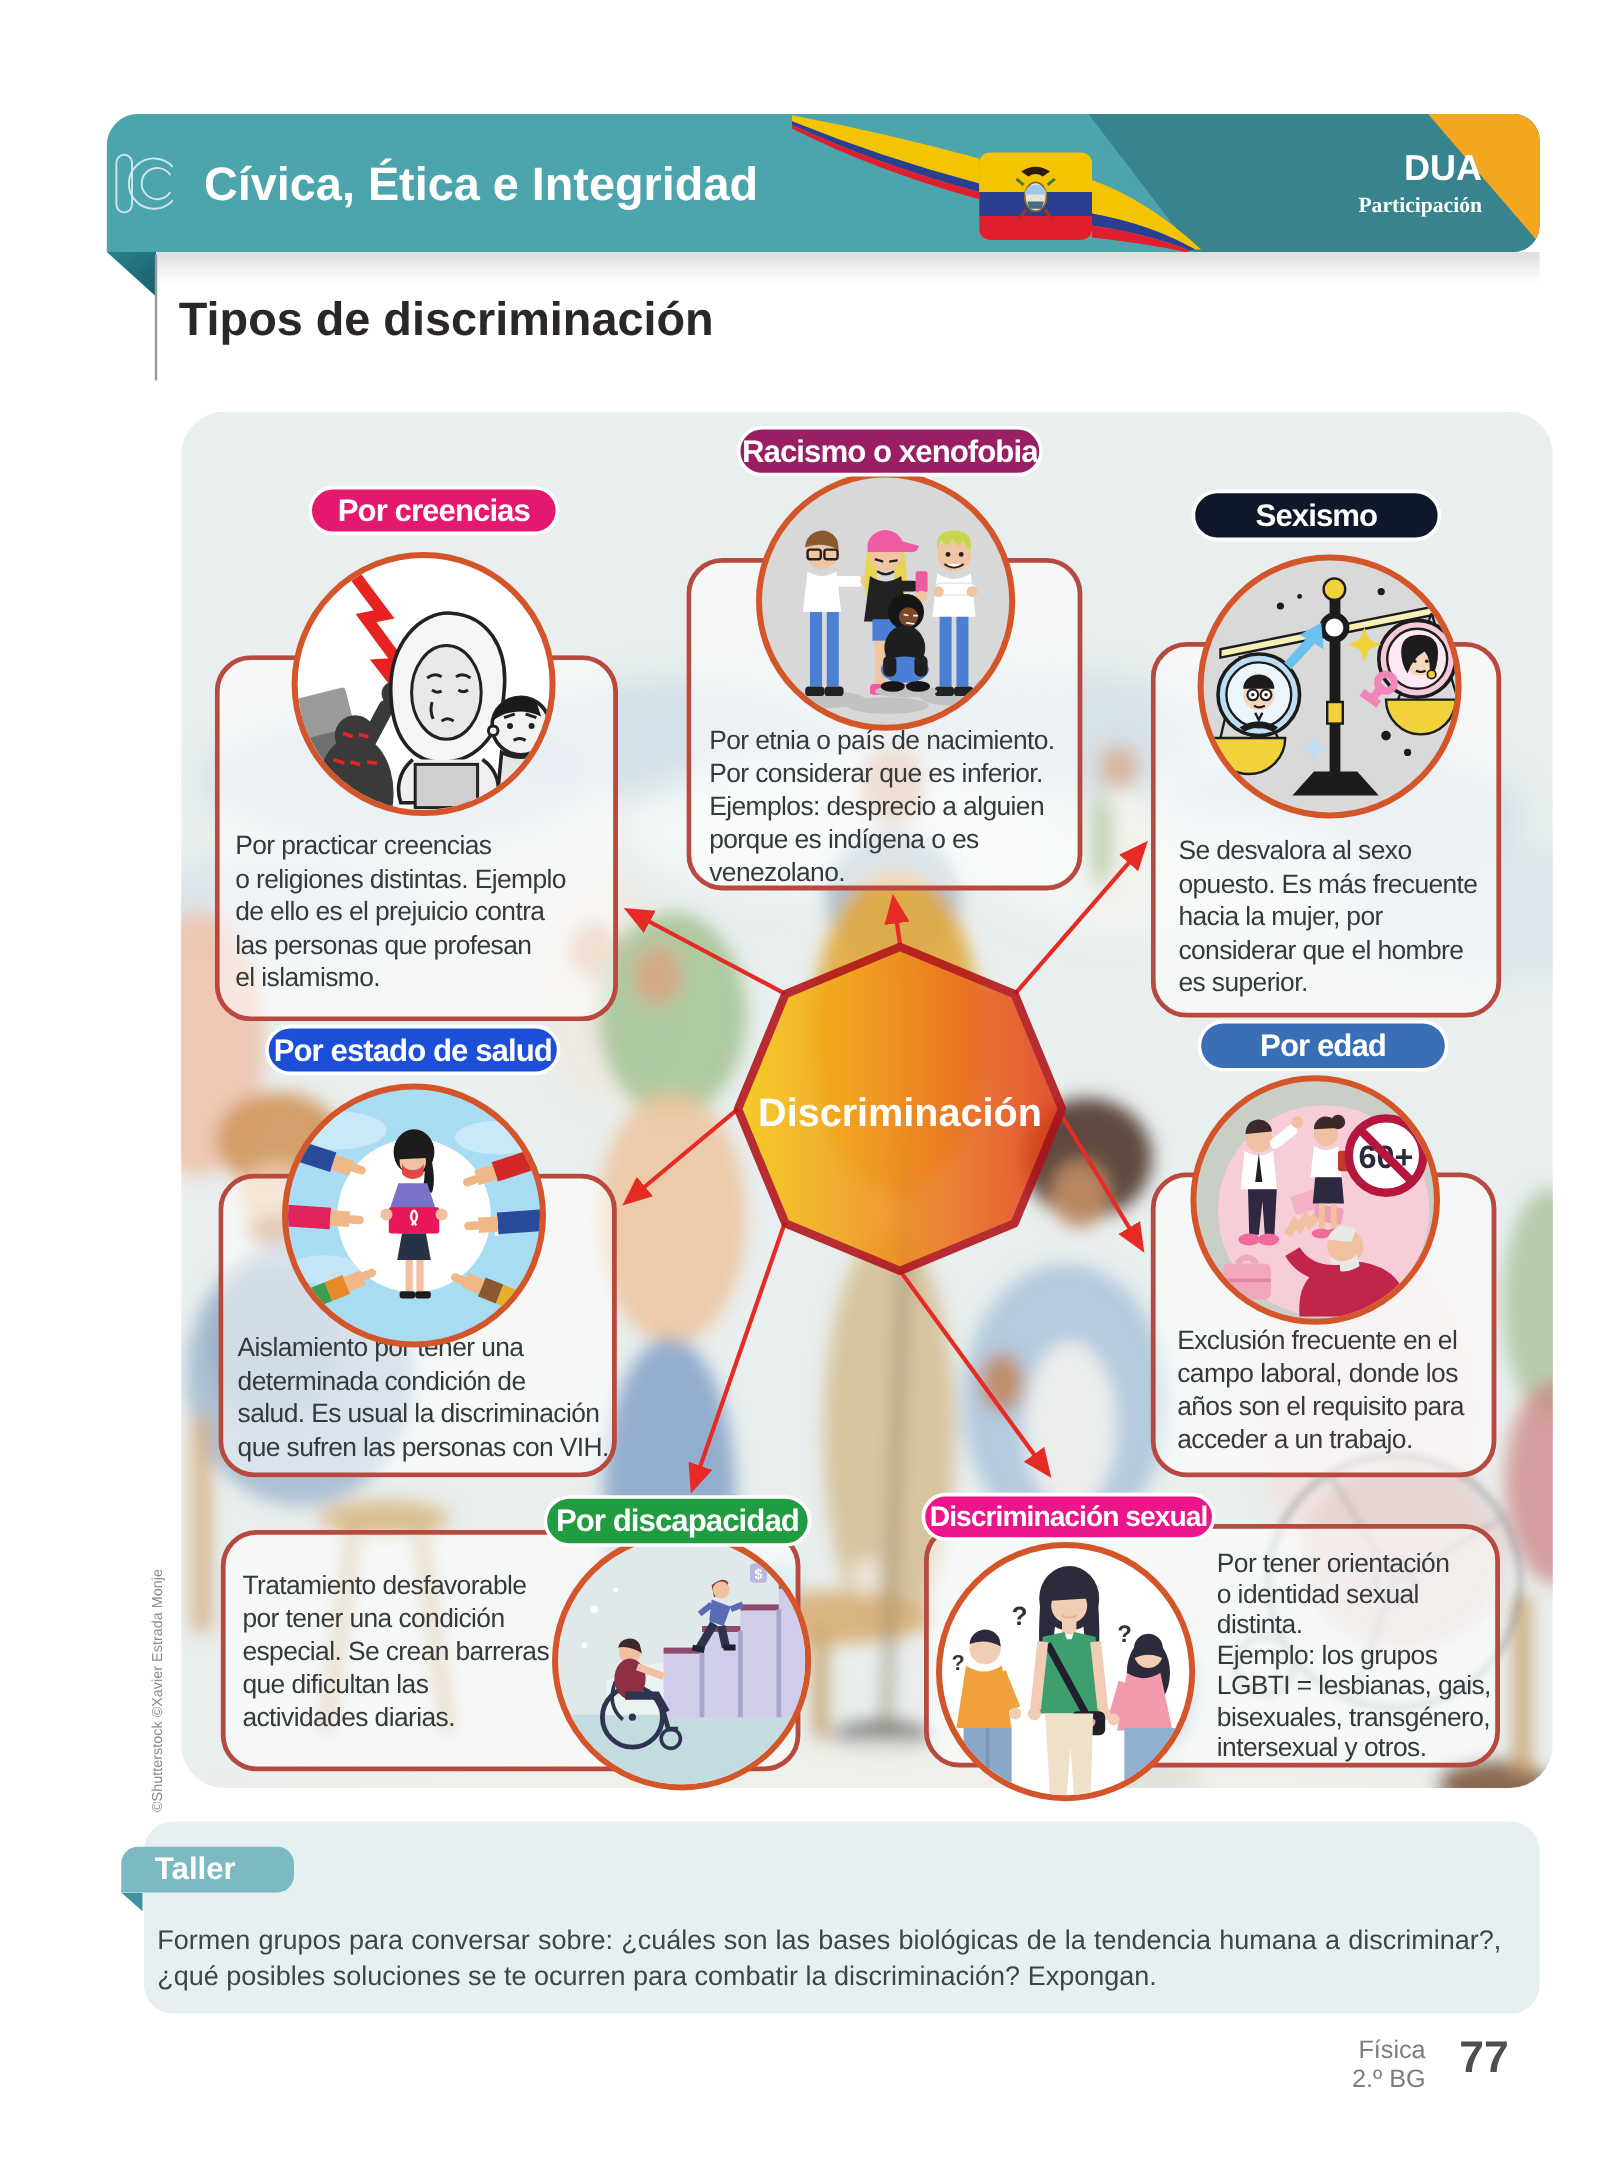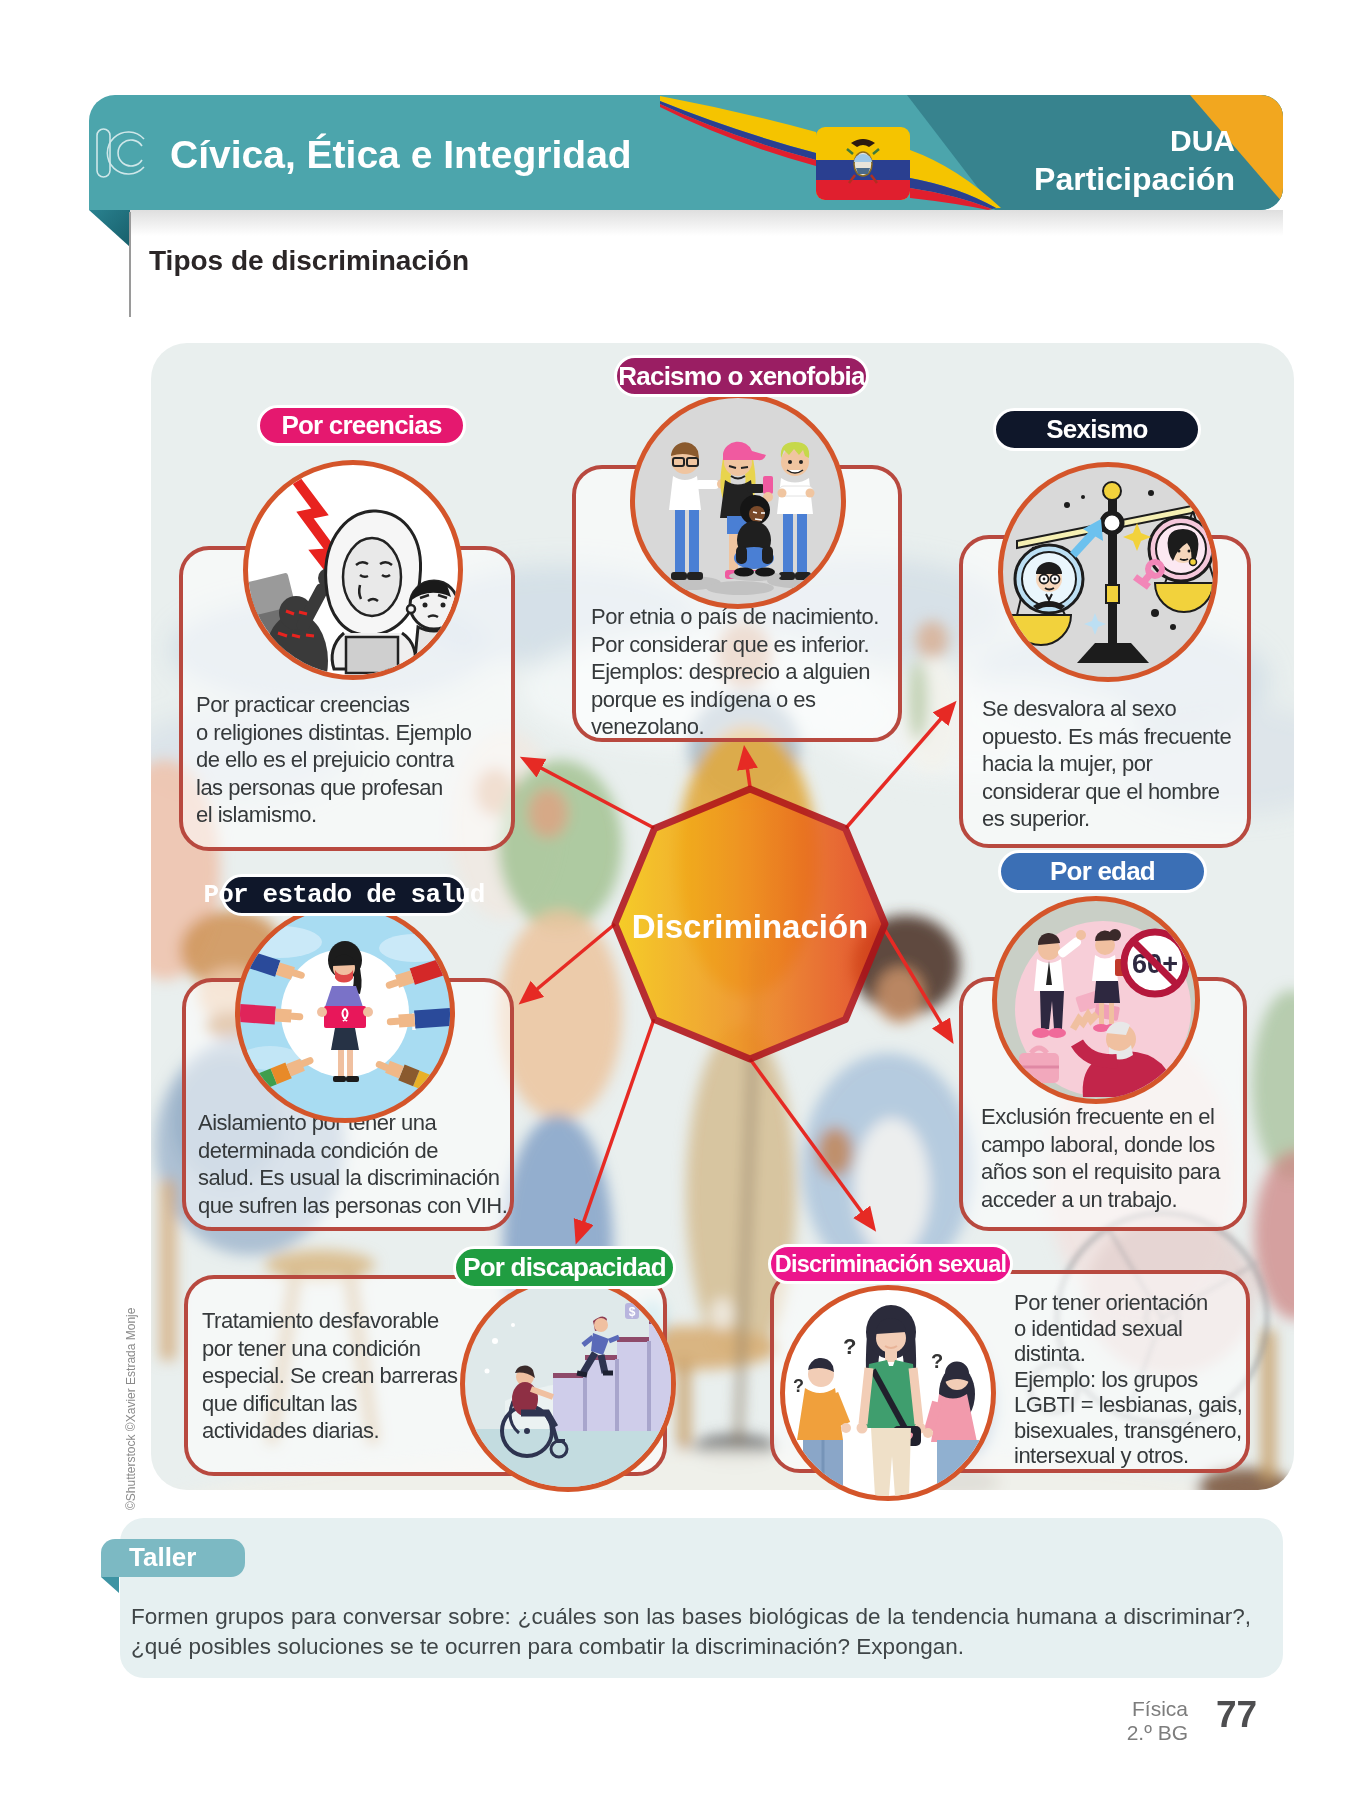--- a/index.html
+++ b/index.html
@@ -48,31 +48,31 @@
     <svg class="abs" style="left:6px;top:32px;" width="60" height="52" viewBox="0 0 60 52">
       <g fill="none" stroke="#cfe7e9" stroke-width="1.6">
         <rect x="2" y="2" width="13" height="48" rx="6.5"></rect>
         <path d="M49,12 a21,21 0 1 0 0,28"></path>
         <path d="M47,19 a13,13 0 1 0 0,14"></path>
       </g>
     </svg>
     <div class="abs" style="left:81px;top:38px;font-size:39px;font-weight:bold;color:#fff;letter-spacing:0px;">Cívica, Ética e Integridad</div>
     <div class="abs" style="left:876px;top:29px;width:270px;text-align:right;color:#fff;">
       <div style="font-size:30px;font-weight:bold;">DUA</div>
-      <div style="font-size:32px;font-weight:bold;margin-top:3px;">Participación</div>
+      <div style="font-size:18px;font-weight:bold;margin-top:3px;font-family:Liberation Serif, serif;">Participación</div>
     </div>
   </div>
 
   <div class="abs" style="left:89px;top:210px;width:41px;height:37px;background:linear-gradient(135deg,#2a8290,#175f6b);clip-path:polygon(0 0,100% 0,100% 100%);"></div>
 
   <div class="abs" style="left:130px;top:210px;width:1153px;height:26px;background:linear-gradient(#cdcdcd,rgba(255,255,255,0));opacity:.65;"></div>
 
   <div class="abs" style="left:129px;top:212px;width:2px;height:105px;background:#9a9a9a;"></div>
 
-  <div class="abs" style="left:149px;top:245px;font-size:28px;font-weight:bold;color:#2b2627;">Tipos de discriminación</div>
+  <div class="abs" style="left:149px;top:245px;font-size:39px;font-weight:bold;color:#2b2627;">Tipos de discriminación</div>
 
   <svg class="abs" style="left:0;top:0;" width="1350" height="1800" viewBox="0 0 1350 1800">
     <defs>
       <clipPath id="panelclip">
           <rect x="151" y="343" width="1143" height="1147" rx="36"></rect>
         </clipPath>
       <filter id="blur7" x="-50%" y="-50%" width="200%" height="200%">
           <feGaussianBlur stdDeviation="7"></feGaussianBlur>
         </filter>
       <filter id="blur12" x="-50%" y="-50%" width="200%" height="200%">
@@ -580,21 +580,21 @@
 
       <text x="58" y="64" font-family="Liberation Sans,sans-serif" font-size="22" font-weight="bold" fill="#333">?</text>
       <text x="8" y="102" font-family="Liberation Sans,sans-serif" font-size="18" font-weight="bold" fill="#333">?</text>
       <text x="146" y="78" font-family="Liberation Sans,sans-serif" font-size="20" font-weight="bold" fill="#333">?</text>
     </svg>
   </div>
 
   <div class="pill" style="left:614px;top:355px;width:255px;height:42px;background:#9a1e63;">Racismo o xenofobia</div>
   <div class="pill" style="left:257px;top:405px;width:209px;height:41px;background:#e5186f;">Por creencias</div>
   <div class="pill" style="left:993px;top:408px;width:208px;height:43px;background:#0f172a;">Sexismo</div>
-  <div class="pill" style="left:221px;top:874px;width:246px;height:42px;background:#0f172a;font-family:Liberation Mono, monospace;">Por estado de salud</div>
+  <div class="pill" style="left:221px;top:854px;width:246px;height:42px;background:#1d4ed8;">Por estado de salud</div>
   <div class="pill" style="left:998px;top:850px;width:209px;height:43px;background:#3b6fb5;">Por edad</div>
   <div class="pill" style="left:453px;top:1246px;width:223px;height:43px;background:#209d41;">Por discapacidad</div>
   <div class="pill" style="left:768px;top:1244px;width:245px;height:40px;background:#ec158c;font-size:23.5px;">Discriminación sexual</div>
 
   <div class="abs" style="left:124px;top:1270px;width:14px;height:240px;">
     <div style="transform:rotate(-90deg) translateX(-240px);transform-origin:0 0;width:240px;font-size:12px;color:#8a8a8a;white-space:nowrap;">©Shutterstock ©Xavier Estrada Monje</div>
   </div>
 
   <div class="abs" style="left:120px;top:1518px;width:1163px;height:160px;background:#e6f0f1;border-radius:24px;"></div>
   <div class="abs" style="left:101px;top:1539px;width:144px;height:38px;background:#7cb9c3;border-radius:14px 14px 14px 0;color:#fff;font-weight:bold;font-size:26px;line-height:36px;padding-left:28px;box-sizing:border-box;">Taller</div>

